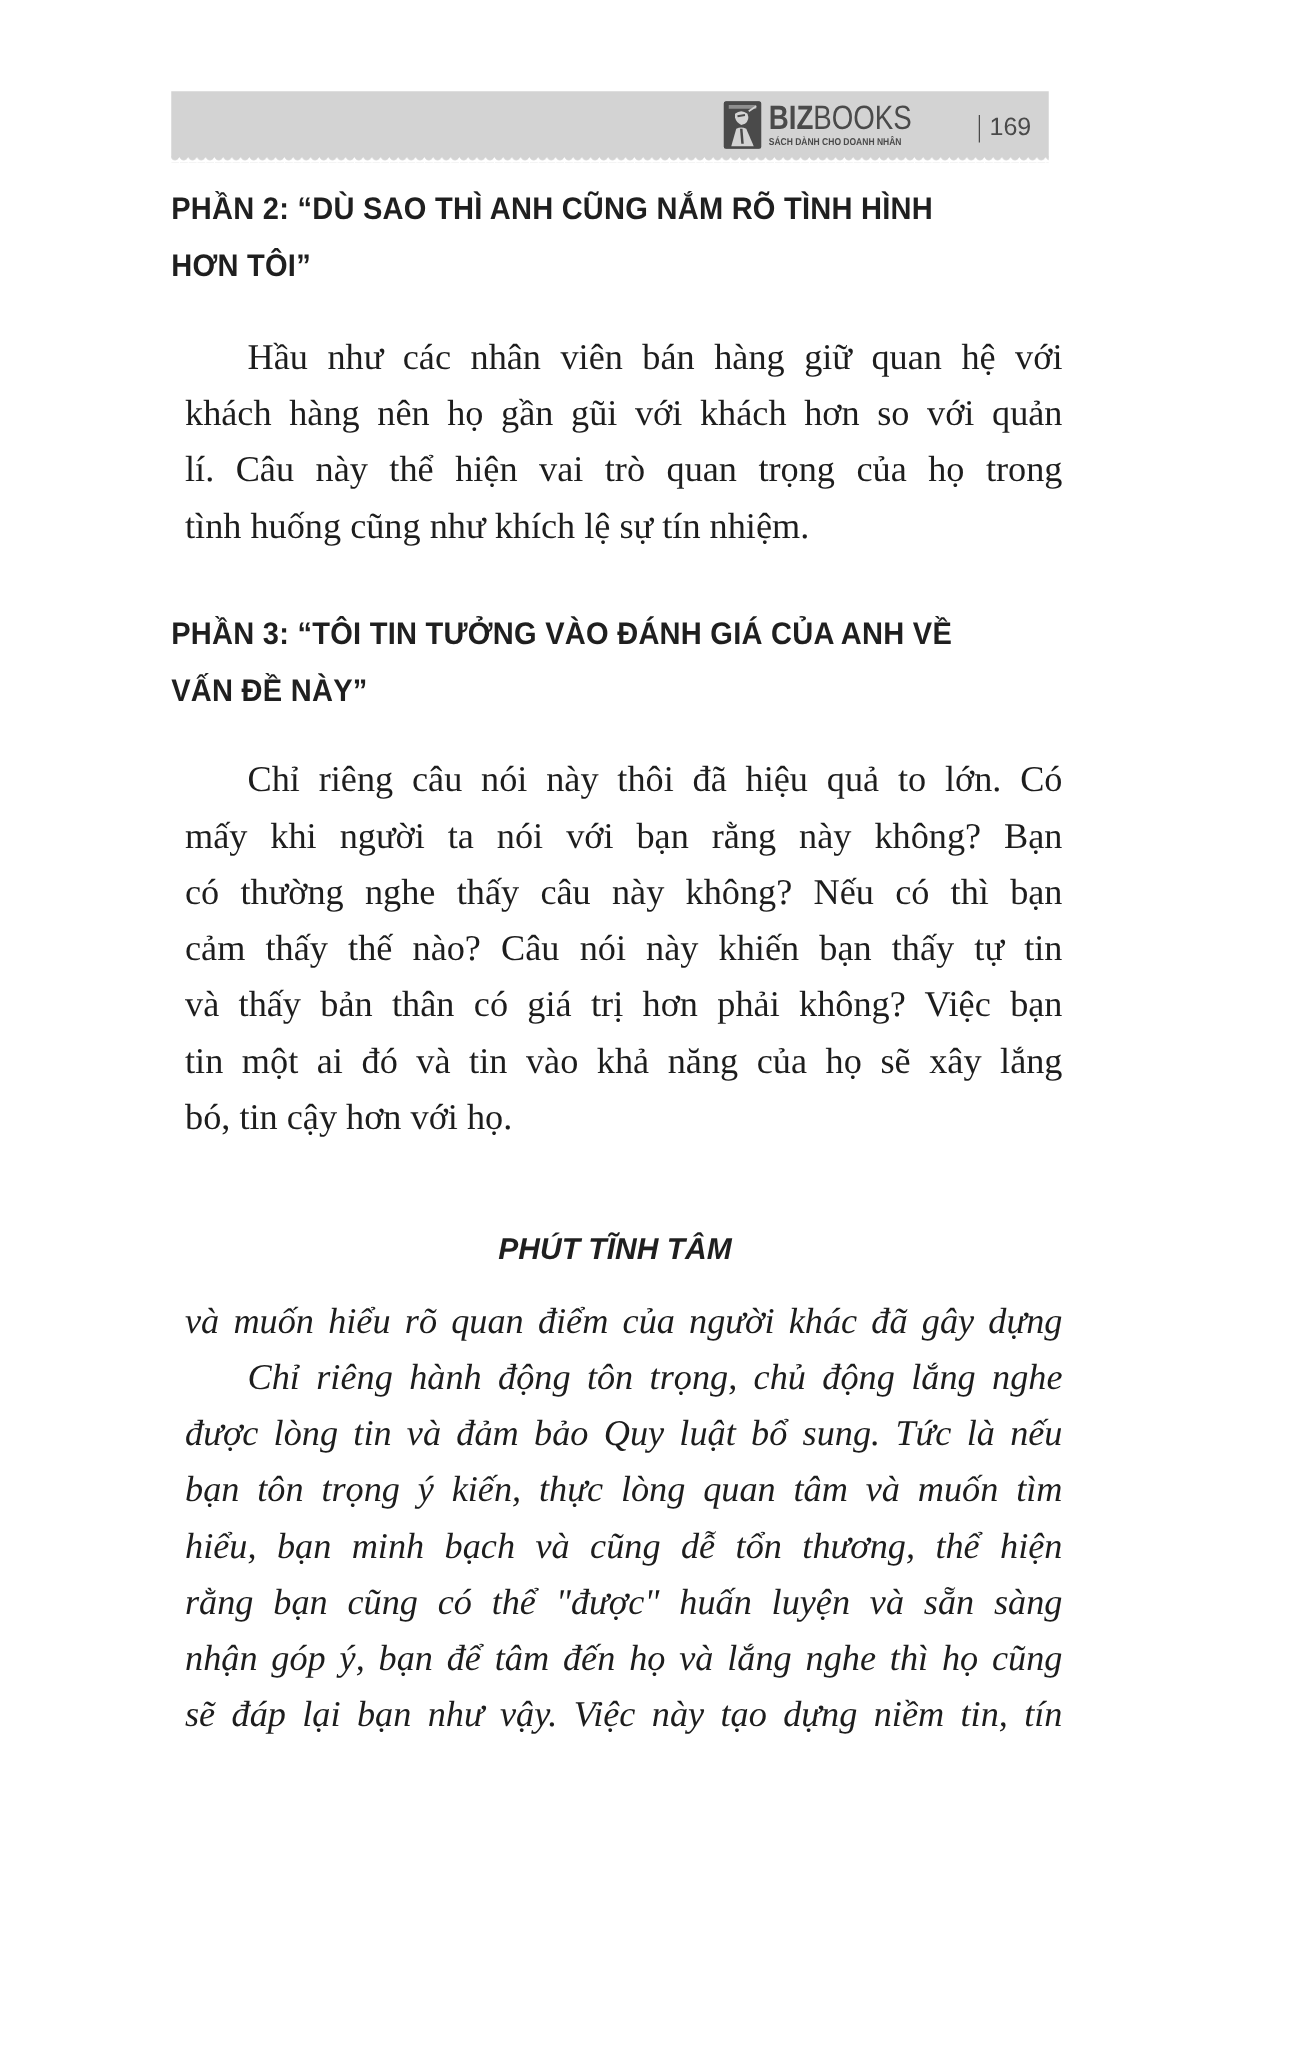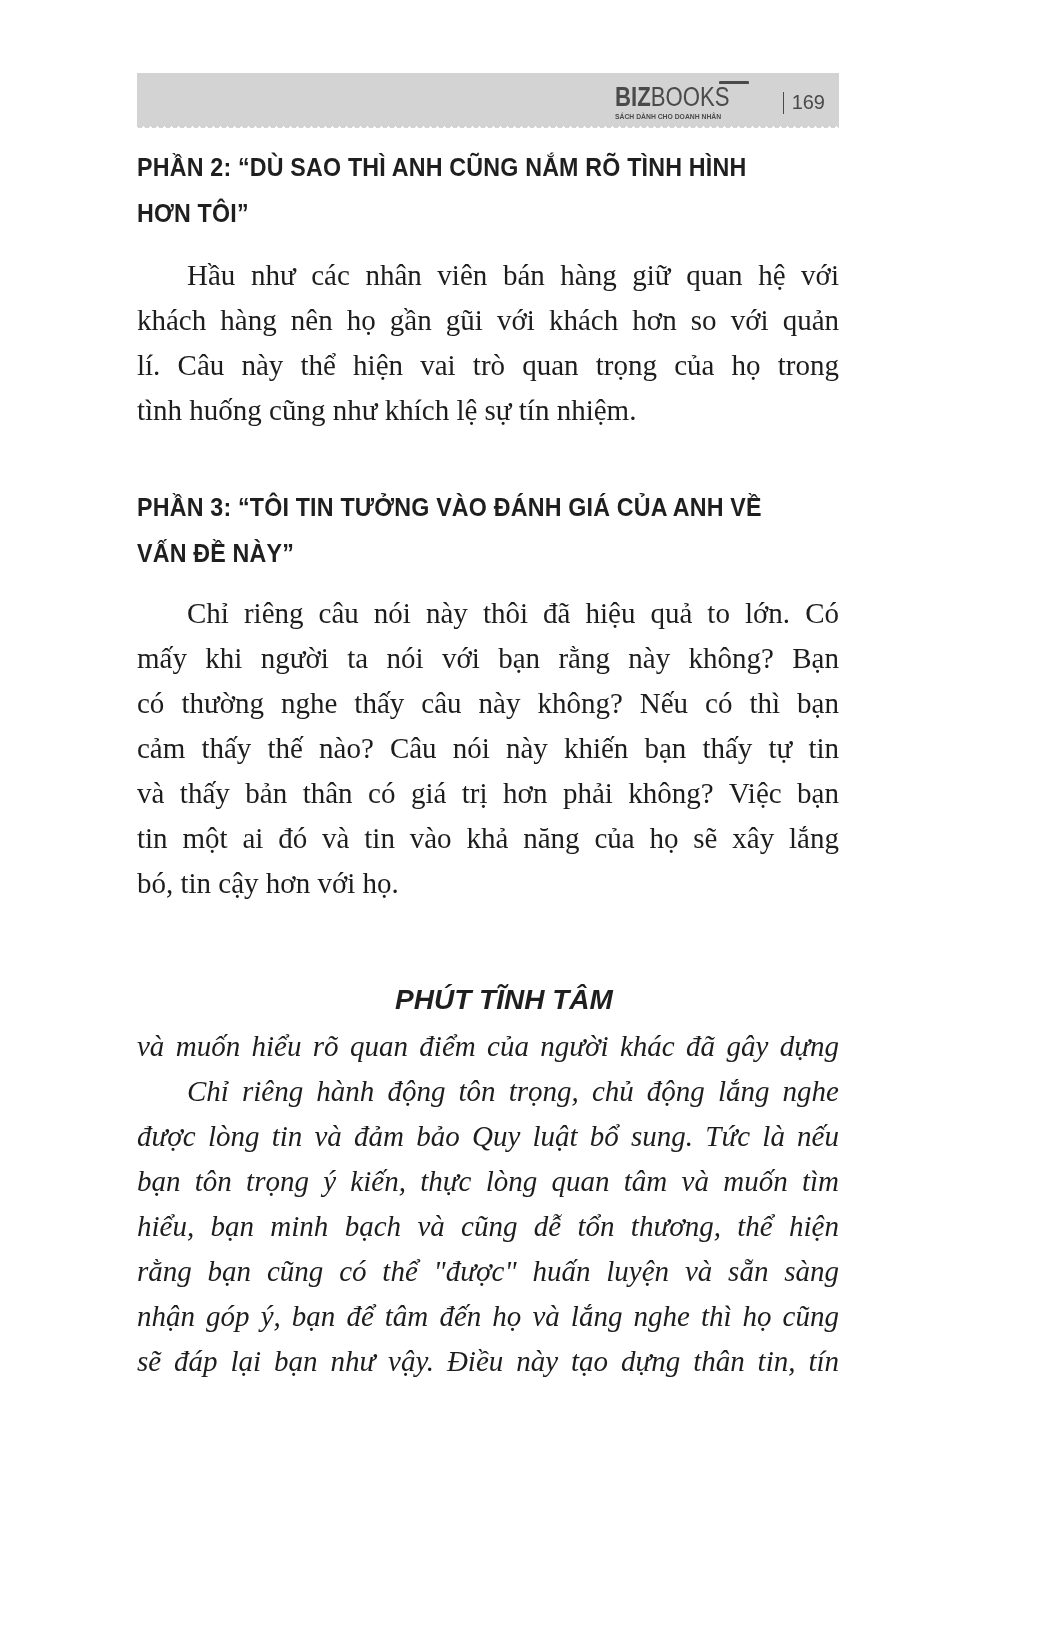--- a/index.html
+++ b/index.html
@@ -39,22 +39,21 @@
       background-image: radial-gradient(circle at 3px 0px, #d3d3d3 3px, transparent 3.5px);
       background-size: 7px 5px;
       background-repeat: repeat-x;
     }
     .brand {
       position: absolute;
       right: 84px;
       top: 8px;
       height: 40px;
       display: flex;
-      align-items: flex-end;
-      flex-direction: column;
+      align-items: flex-start;
     }
     .brand-logo {
       width: 30px;
       height: 38px;
       background: #4a4a4a;
       border-radius: 2px;
       position: relative;
       margin-right: 6px;
       overflow: hidden;
     }
@@ -120,46 +119,46 @@
     }
     .para {
       position: absolute;
       left: 0;
       width: 702px;
       font-family: "Liberation Serif", serif;
       font-size: 29px;
       line-height: 45px;
       text-align: justify;
       color: #1d1d1d;
-      margin: 0;
+      margin: 11px;
     }
     .para .line {
       display: block;
       text-align: justify;
       text-align-last: justify;
       white-space: nowrap;
     }
     .para .line.last {
       text-align-last: left;
     }
     .para .line.indent {
       padding-left: 50px;
     }
     .para.italic {
       font-style: italic;
     }
     .subheading {
       position: absolute;
-      left: 16px;
+      left: 4px;
       width: 702px;
       text-align: center;
       font-family: "Liberation Sans", sans-serif;
       font-weight: bold;
       font-style: italic;
-      font-size: 28px;
+      font-size: 24px;
       line-height: 40px;
       color: #1f1f1f;
     }
   </style>
 </head>
 <body>
 
 <div class="page">
 
   <div class="header-band">
@@ -216,16 +215,16 @@
   <div class="subheading" style="top:980px;">PHÚT TĨNH TÂM</div>
 
   <div class="para italic" style="top:1024px;">
     <span class="line">và muốn hiểu rõ quan điểm của người khác đã gây dựng</span>
     <span class="line indent">Chỉ riêng hành động tôn trọng, chủ động lắng nghe</span>
     <span class="line">được lòng tin và đảm bảo Quy luật bổ sung. Tức là nếu</span>
     <span class="line">bạn tôn trọng ý kiến, thực lòng quan tâm và muốn tìm</span>
     <span class="line">hiểu, bạn minh bạch và cũng dễ tổn thương, thể hiện</span>
     <span class="line">rằng bạn cũng có thể "được" huấn luyện và sẵn sàng</span>
     <span class="line">nhận góp ý, bạn để tâm đến họ và lắng nghe thì họ cũng</span>
-    <span class="line">sẽ đáp lại bạn như vậy. Điều này tạo dựng thân tin, tín</span>
+    <span class="line">sẽ đáp lại bạn như vậy. Việc này tạo dựng niềm tin, tín</span>
   </div>
 
 </div>
 
 </body></html>

